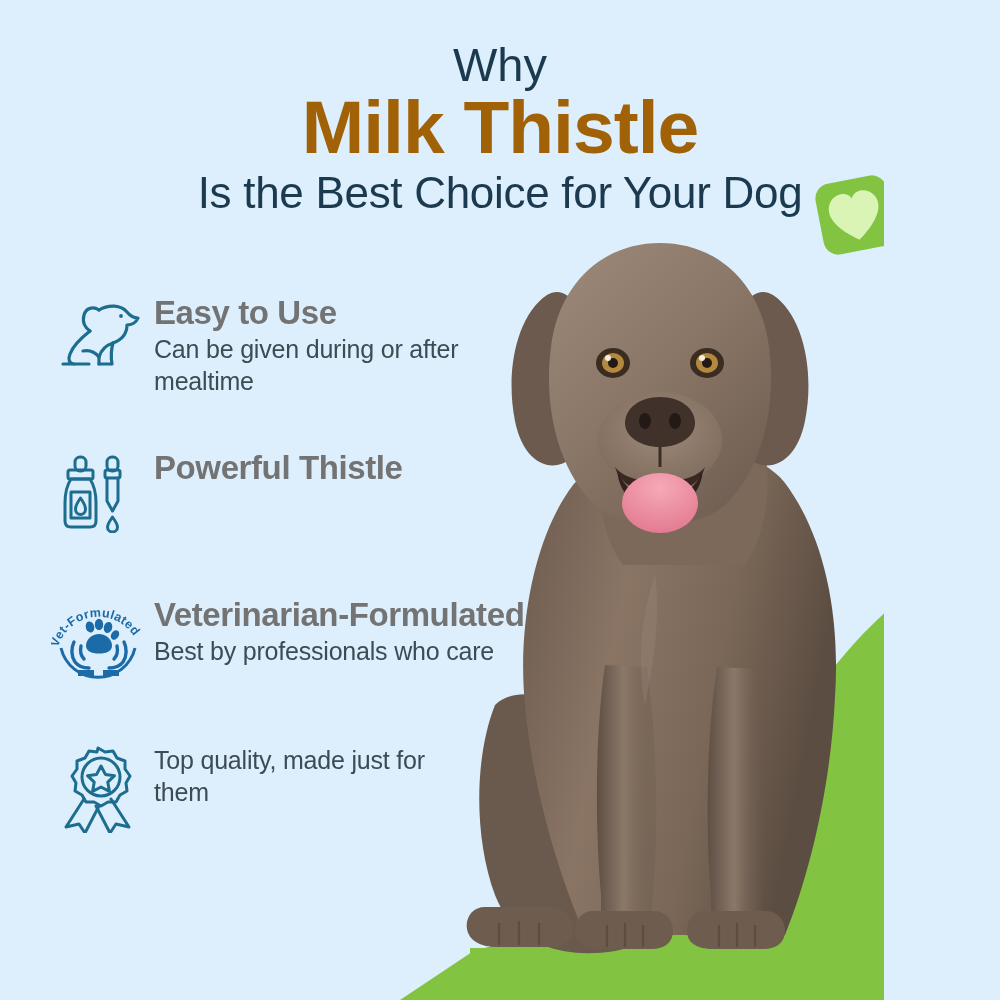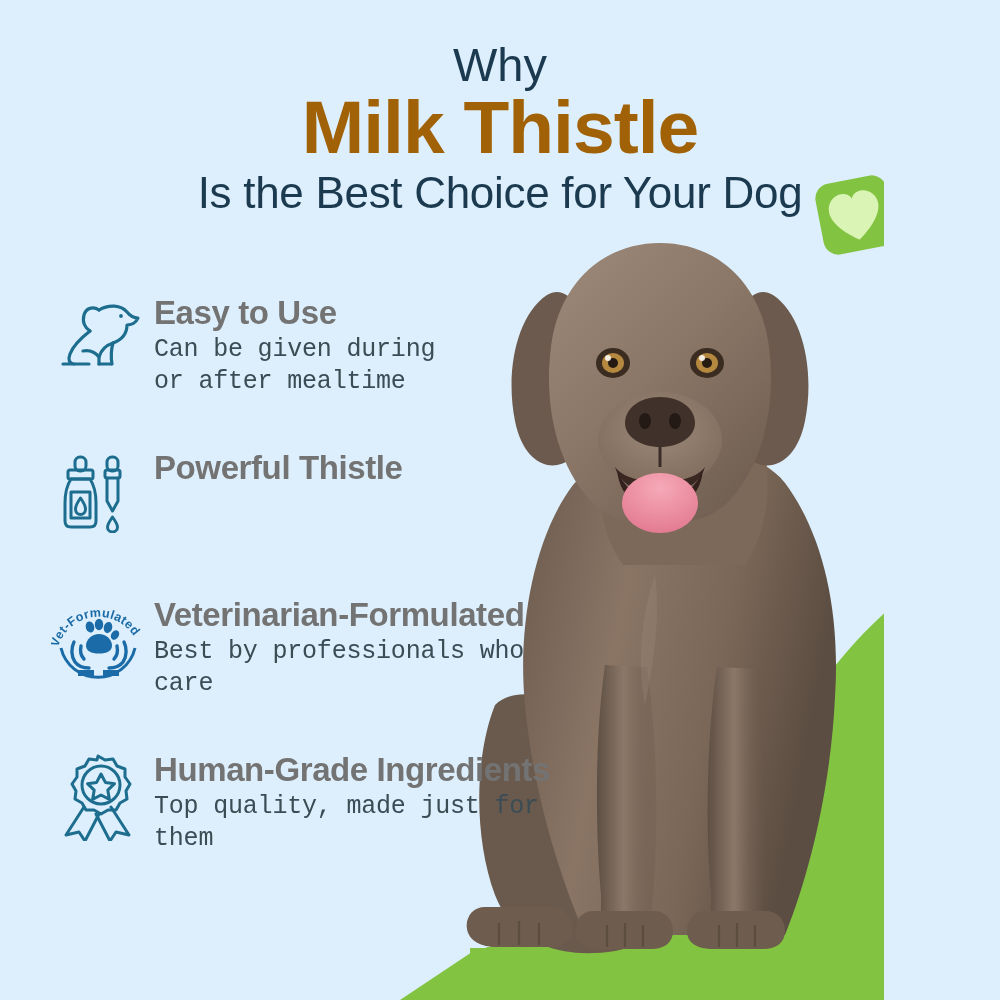--- a/index.html
+++ b/index.html
@@ -118,21 +118,20 @@
     letter-spacing: -0.4px;
     white-space: nowrap;
   }
   .feature-desc {
     font-size: 25px;
     font-weight: 400;
     color: #3c4c55;
     line-height: 1.27;
     letter-spacing: -0.2px;
     margin-top: 2px;
-    font-family: Liberation Mono, monospace;
   }
 </style>
 </head>
 <body>
 
 <div id="poster">
 
   <svg class="green-swoosh" viewBox="0 0 1000 1000">
     <path d="M1000,558 C930,565 880,610 830,672 C778,737 724,812 648,868 C586,913 530,935 472,952 L1000,1000 Z" fill="#82c341"></path>
     <path d="M472,952 C530,935 586,913 648,868 L700,1000 L400,1000 Z" fill="#82c341"></path>
@@ -342,19 +341,18 @@
                      L21,18 L29,15 L33,8 L41,9 Z"></path>
 
             <circle cx="45" cy="34" r="19"></circle>
 
             <path d="M45,23 L49.4,31.4 L58.5,32.7 L51.8,39.2 L53.4,48.3 L45,44 L36.6,48.3
                      L38.2,39.2 L31.5,32.7 L40.6,31.4 Z"></path>
           </g>
         </svg>
       </div>
       <div class="feature-text">
-        <div class="feature-title">Human-Grade Ingredients</div>
         <div class="feature-desc">Top quality, made just for them</div>
       </div>
     </div>
 
   </div>
 </div>
 
 </body></html>

